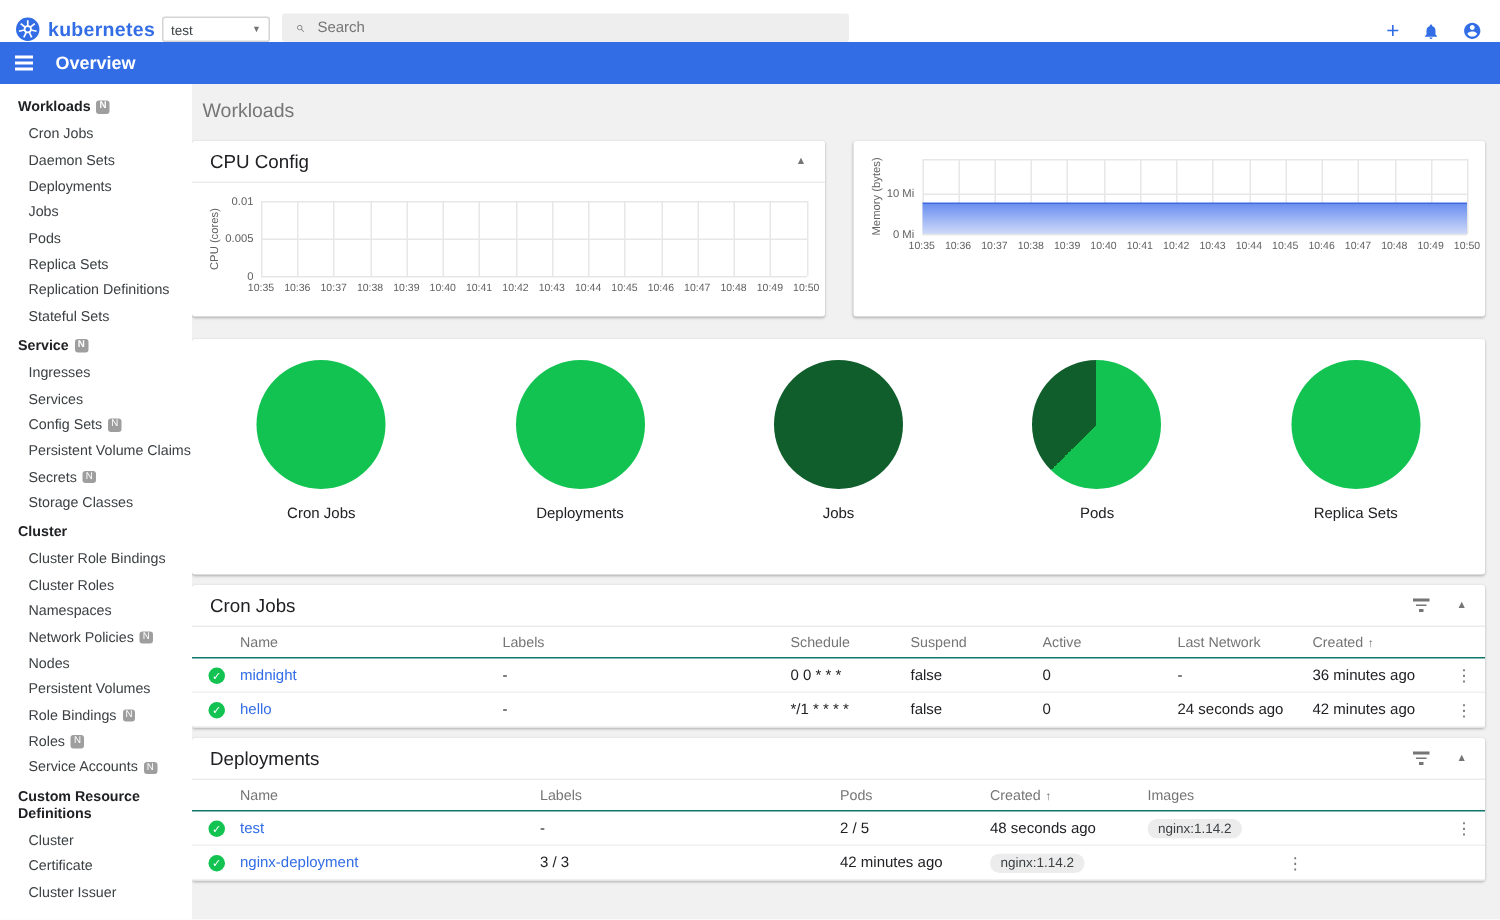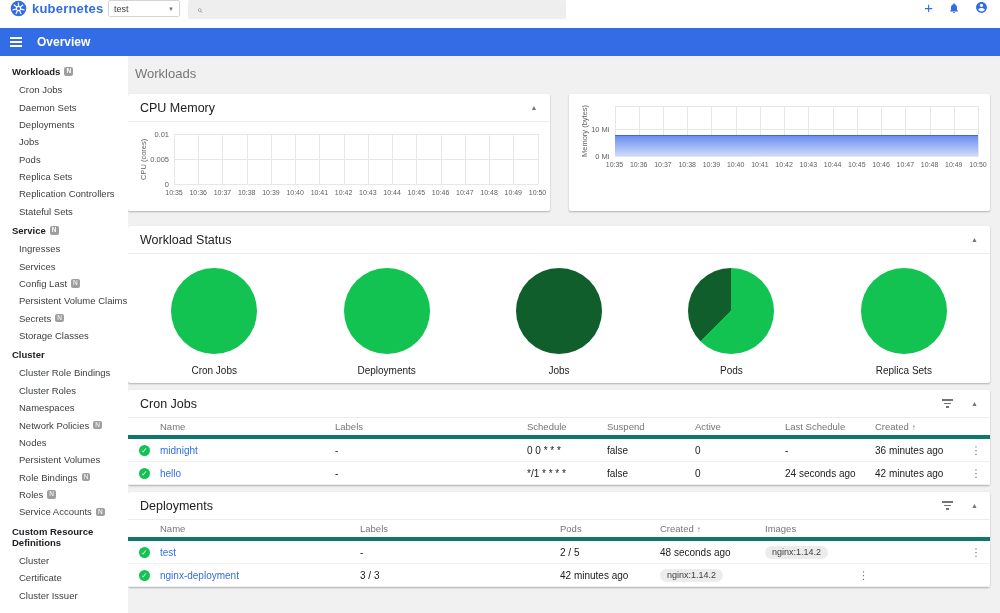--- a/index.html
+++ b/index.html
@@ -1,20 +1,20 @@
 <!DOCTYPE html>
 <html><head>
 <meta charset="utf-8">
 <style>
   * { margin:0; padding:0; box-sizing:border-box; }
   html,body { width:1000px; height:613px; overflow:hidden; background:#fff;
     font-family:"Liberation Sans", sans-serif; }
 
   
-  .header { height:28px; display:flex; align-items:flex-start; background:#fff; }
+  .header { height:28px; display:flex; align-items:flex-end; background:#fff; }
   .brand { display:flex; align-items:center; gap:5px; margin-left:10px; width:98px; }
   .logo-svg { width:17px; height:17px; display:block; }
   .brand-text { color:#326de6; font-weight:bold; font-size:13px; letter-spacing:.2px; }
   .ns-select { width:72px; height:17px; border:1px solid #d4d4d4; border-radius:2px;
     display:flex; align-items:center; justify-content:space-between; padding:0 5px;
     font-size:9px; color:#3c4043; cursor:pointer; }
   .ns-caret { font-size:6px; color:#757575; }
   .search-box { margin-left:8px; width:378px; height:19px; background:#eeeeee; border-radius:2px;
     display:flex; align-items:center; padding:0 9px; gap:9px; }
   .search-glyph { font-size:10px; color:#757575; transform:scaleX(-1); }
@@ -76,21 +76,21 @@
   .status-card { margin-bottom:7px; height:157px; }
   .pies-row { display:flex; padding-top:14px; }
   .pie-cell { flex:1; display:flex; flex-direction:column; align-items:center; }
   .pie-circle { width:86px; height:86px; border-radius:50%; }
   .pie-label { margin-top:11px; font-size:10px; color:#202124; }
 
   
   .table-card { margin-bottom:7px; }
   .tgrid-cron { display:grid; grid-template-columns:32px 175px 192px 80px 88px 90px 90px 1fr 28px; align-items:center; }
   .tgrid-dep  { display:grid; grid-template-columns:32px 200px 200px 100px 105px 1fr 28px; align-items:center; }
-  .thead { height:21px; font-size:9.5px; color:#757575; border-bottom:4px solid #0f766e; }
+  .thead { height:21px; font-size:9.5px; color:#757575; border-bottom:1px solid #0f766e; }
   .trow  { height:23px; font-size:10px; color:#202124; border-bottom:1px solid #f0f0f0; }
   .cell-pad { padding-right:6px; white-space:nowrap; overflow:hidden; }
   .sort-arrow { font-size:8px; color:#757575; margin-left:3px; }
   .link { color:#326de6; cursor:pointer; }
   .tt-underline { border-bottom:1px solid #9aa0a6; cursor:default; }
   .chip { display:inline-block; background:#ececec; border-radius:8px; padding:1.5px 7px;
     font-size:9px; color:#3c4043; }
   .status-ok { width:11px; height:11px; border-radius:50%; background:#12c352; color:#fff;
     font-size:7.5px; display:flex; align-items:center; justify-content:center; margin-left:11px; }
   .menu-dots { color:#757575; font-size:11px; text-align:center; cursor:pointer; }
@@ -118,20 +118,21 @@
       <circle cx="12" cy="12" r="3" fill="#326de6" stroke="#fff" stroke-width="1.6"></circle>
     </svg>
     <span class="brand-text">kubernetes</span>
   </div>
   <div class="ns-select">
     <span>test</span>
     <span class="ns-caret">▼</span>
   </div>
   <div class="search-box">
     <span class="search-glyph">⌕</span>
+    <input type="text" placeholder="Search" style="">
   </div>
   <div class="header-actions">
     <span class="plus-glyph">+</span>
     <svg class="hicon" viewBox="0 0 24 24" fill="#326de6">
       <path d="M12 22c1.1 0 2-.9 2-2h-4c0 1.1.9 2 2 2zm6-6v-5c0-3.07-1.63-5.64-4.5-6.32V4c0-.83-.67-1.5-1.5-1.5s-1.5.67-1.5 1.5v.68C7.64 5.36 6 7.92 6 11v5l-2 2v1h16v-1l-2-2z"></path>
     </svg>
     <svg class="hicon" style="width:13px;height:13px" viewBox="0 0 24 24" fill="#326de6">
       <path d="M12 2C6.48 2 2 6.48 2 12s4.48 10 10 10 10-4.48 10-10S17.52 2 12 2zm0 3c1.66 0 3 1.34 3 3s-1.34 3-3 3-3-1.34-3-3 1.34-3 3-3zm0 14.2c-2.5 0-4.71-1.28-6-3.22.03-1.99 4-3.08 6-3.08 1.99 0 5.97 1.09 6 3.08-1.29 1.94-3.5 3.22-6 3.22z"></path>
     </svg>
   </div>
@@ -165,37 +166,37 @@
       <div class="side-item">
         <span>Jobs</span>
       </div>
       <div class="side-item">
         <span>Pods</span>
       </div>
       <div class="side-item">
         <span>Replica Sets</span>
       </div>
       <div class="side-item">
-        <span>Replication Controllers</span>
+        <span>Replication Definitions</span>
       </div>
       <div class="side-item">
         <span>Stateful Sets</span>
       </div>
       <div class="side-section-header">
         <span>Service</span>
         <span class="nbadge">N</span>
       </div>
       <div class="side-item">
         <span>Ingresses</span>
       </div>
       <div class="side-item">
         <span>Services</span>
       </div>
       <div class="side-item">
-        <span>Config Last</span>
+        <span>Config Sets</span>
         <span class="nbadge">N</span>
       </div>
       <div class="side-item">
         <span>Persistent Volume Claims</span>
       </div>
       <div class="side-item">
         <span>Secrets</span>
         <span class="nbadge">N</span>
       </div>
       <div class="side-item">
@@ -248,21 +249,21 @@
         <span>Cluster Issuer</span>
       </div>
     </div>
 
   <div class="main">
     <div class="page-title">Workloads</div>
 
     <div class="graphs">
       <div class="card graph-card">
         <div class="card-head">
-          <span class="card-title">CPU Memory</span>
+          <span class="card-title">CPU Config</span>
           <span class="caret-up">▲</span>
         </div>
         <div class="graph-body">
             <div class="plot" id="cpu-plot">
               <div class="gl-v" style="left: 0%;"></div>
               <span class="xlabel" style="left: 0%;">10:35</span>
               <div class="gl-v" style="left: 6.66667%;"></div>
               <span class="xlabel" style="left: 6.66667%;">10:36</span>
               <div class="gl-v" style="left: 13.3333%;"></div>
               <span class="xlabel" style="left: 13.3333%;">10:37</span>
@@ -343,24 +344,20 @@
               <div class="gl-h" style="top: 100%;"></div>
               <span class="ytick" style="top: 100%;">0 Mi</span>
               <div class="ylabel">Memory (bytes)</div>
               <div class="area-fill" style="height: 42%;"></div>
             </div>
           </div>
       </div>
     </div>
 
     <div class="card status-card">
-      <div class="card-head">
-        <span class="card-title">Workload Status</span>
-        <span class="caret-up">▲</span>
-      </div>
       <div class="pies-row" id="pies-row">
           <div class="pie-cell">
             <div class="pie-circle" style="background: rgb(18, 195, 82);"></div>
             <div class="pie-label">Cron Jobs</div>
           </div>
           <div class="pie-cell">
             <div class="pie-circle" style="background: rgb(18, 195, 82);"></div>
             <div class="pie-label">Deployments</div>
           </div>
           <div class="pie-cell">
@@ -391,21 +388,21 @@
         </div>
       </div>
       <div id="cron-table">
           <div class="tgrid-cron thead">
             <span></span>
             <span class="cell-pad">Name</span>
             <span class="cell-pad">Labels</span>
             <span class="cell-pad">Schedule</span>
             <span class="cell-pad">Suspend</span>
             <span class="cell-pad">Active</span>
-            <span class="cell-pad">Last Schedule</span>
+            <span class="cell-pad">Last Network</span>
             <span class="cell-pad">Created<span class="sort-arrow">↑</span></span>
             <span></span>
           </div>
           <div class="tgrid-cron trow">
             <span class="status-ok">✓</span>
             <span class="cell-pad"><span class="link">midnight</span></span>
             <span class="cell-pad">-</span>
             <span class="cell-pad">0 0 * * *</span>
             <span class="cell-pad">false</span>
             <span class="cell-pad">0</span>

